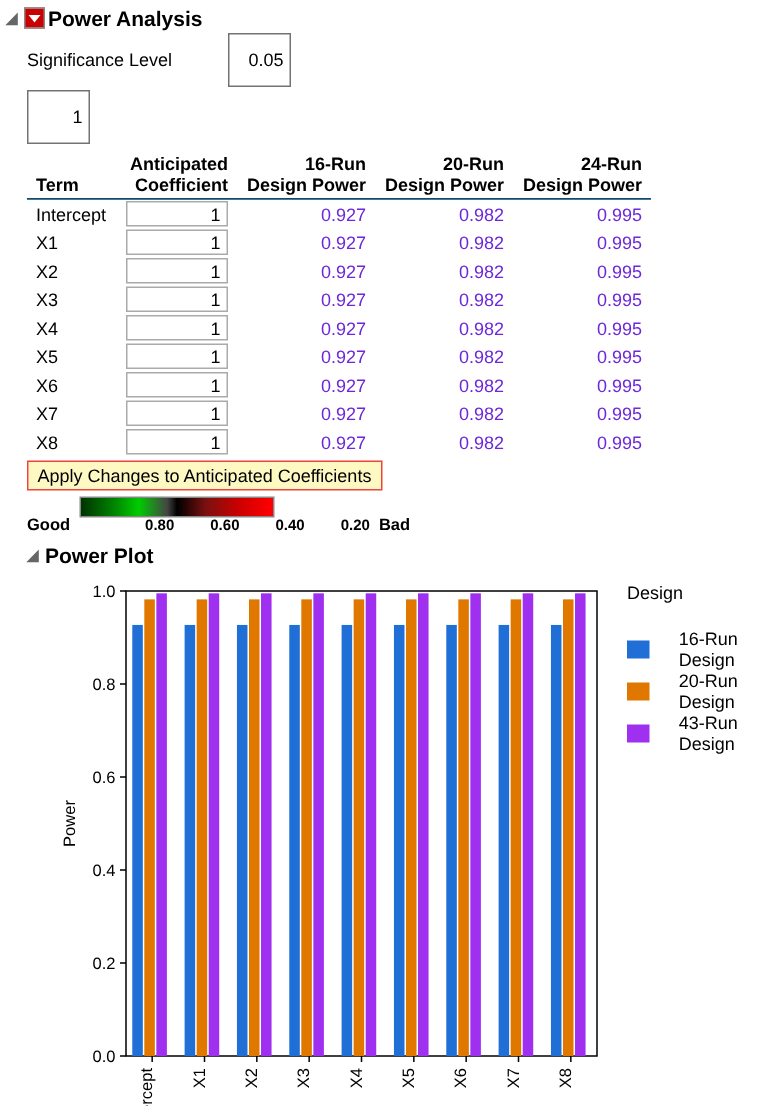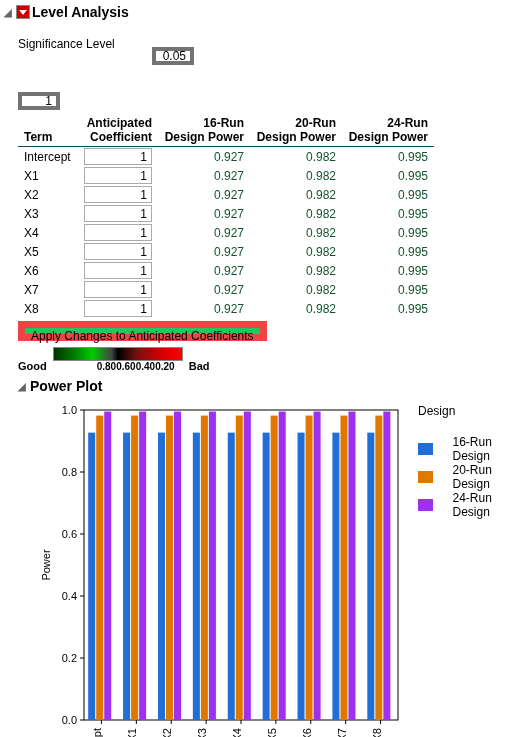--- a/index.html
+++ b/index.html
@@ -40,26 +40,25 @@
   .param-row {
     display: flex;
     align-items: center;
     gap: 24px;
     margin-left: 14px;
     margin-bottom: 2px;
   }
   .param-label { width: 110px; }
   .param-input {
     width: 42px;
-    height: 18px;
+    height: 36px;
     font-size: 12px;
     text-align: right;
-    border: 4px solid #737373;
+    border: 1px solid #737373;
     padding: 0 4px;
-    margin-top: 25px;
   }
   table.power-table {
     border-collapse: collapse;
     margin-left: 14px;
     margin-top: 4px;
   }
   table.power-table th {
     font-weight: bold;
     font-size: 12px;
     text-align: right;
@@ -77,49 +76,49 @@
   }
   table.power-table td:first-child { text-align: left; width: 60px; }
   .coef-input {
     width: 68px;
     height: 17px;
     font-size: 12px;
     text-align: right;
     border: 1px solid #aaa;
     padding: 0 4px;
   }
-  td.pwr { color: #14532d; width:92px; }
+  td.pwr { color: #6d28d9; width:92px; }
   .apply-btn {
     margin-left: 14px;
     margin-top: 3px;
     font-size: 12px;
     padding: 1px 6px;
-    border: 7px solid #ef4444;
-    background: #22c55e;
+    border: 1px solid #ef4444;
+    background: #fef9c3;
     cursor: pointer;
     height: 20px;
   }
   .legend-bar {
     margin-left: 14px;
     margin-top: 4px;
     display: flex;
     align-items: flex-end;
     gap: 6px;
     font-size: 11px;
     font-weight: bold;
   }
   .gradient {
     width: 130px;
     height: 14px;
     border: 1px solid #888;
     background: linear-gradient(90deg, #003300 0%, #008800 18%, #00cc00 30%, #444 45%, #000 50%, #7a1010 65%, #cc0000 82%, #ff0000 100%);
   }
   .legend-ticks {
     display:flex;
-    gap:0;
+    gap:24px;
     margin-left:44px;
     font-size:10px;
   }
   .plot-container {
     margin-left: 14px;
     margin-top: 6px;
   }
   .chart-wrap {
     display: flex;
     align-items: flex-start;
@@ -139,21 +138,21 @@
 
 
 
 <div class="section-header">
   <span class="disclosure-triangle">◢</span>
   <span class="hotspot">
     <svg width="10" height="10">
         <polygon points="1,3 9,3 5,8" fill="#fff"></polygon>
       </svg>
   </span>
-  <span>Level Analysis</span>
+  <span>Power Analysis</span>
 </div>
 
 <div class="param-row">
   <span class="param-label">Significance Level</span>
   <input class="param-input" value="0.05" style="">
 </div>
 <div class="param-row">
   <input class="param-input" value="1" style="">
 </div>
 
@@ -328,21 +327,21 @@
           <div class="legend-item">
             <span class="legend-swatch" style="background:#1f6fd6"></span>
             <span>16-Run Design</span>
           </div>
           <div class="legend-item">
             <span class="legend-swatch" style="background:#e07800"></span>
             <span>20-Run Design</span>
           </div>
           <div class="legend-item">
             <span class="legend-swatch" style="background:#a030f0"></span>
-            <span>24-Run Design</span>
+            <span>43-Run Design</span>
           </div>
         </div>
     </div>
   </div>
 </div>
 
 
 
 
 </body></html>

